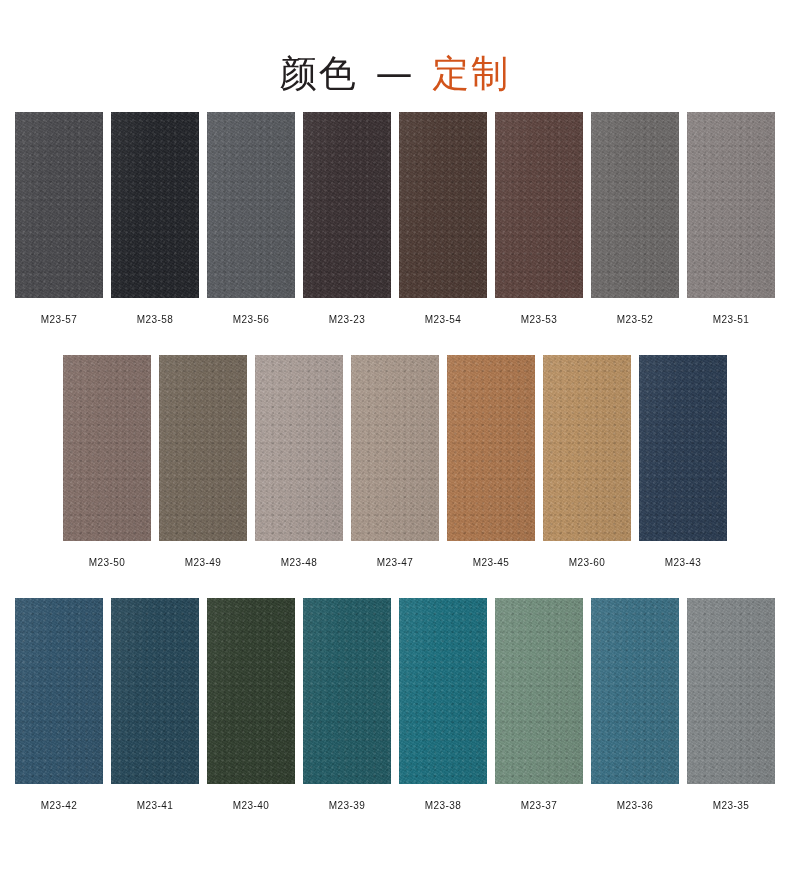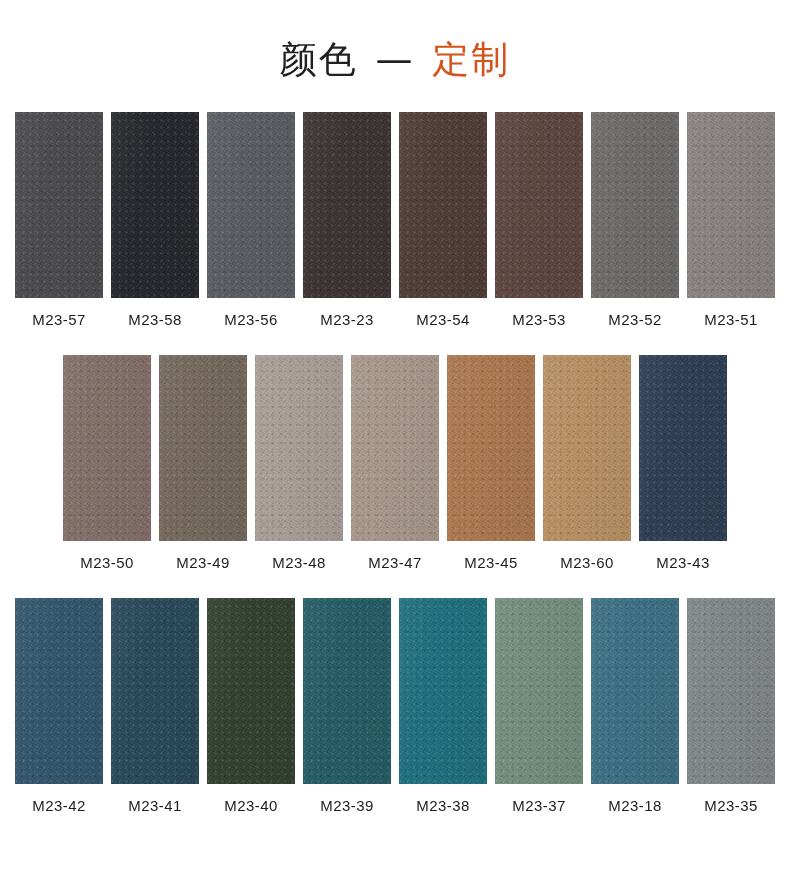--- a/index.html
+++ b/index.html
@@ -14,21 +14,21 @@
     width: 790px;
     height: 870px;
     background: #ffffff;
     overflow: hidden;
   }
 
   
   .title-wrap {
     width: 100%;
     text-align: center;
-    padding-top: 38px;
+    padding-top: 52px;
     height: 92px;
   }
   .title {
     display: inline-block;
     font-size: 37px;
     line-height: 44px;
     font-weight: 400;
     letter-spacing: 2px;
     white-space: nowrap;
     font-family: "DejaVu Sans", "Liberation Sans", sans-serif;
@@ -83,21 +83,21 @@
     position: absolute;
     inset: 0;
     background-image:
       repeating-linear-gradient(28deg, rgba(255,255,255,0.030) 0 1px, rgba(0,0,0,0.030) 1px 2.5px),
       repeating-linear-gradient(-55deg, rgba(255,255,255,0.022) 0 1px, rgba(0,0,0,0.026) 1px 3px),
       linear-gradient(100deg, rgba(255,255,255,0.055) 0%, rgba(255,255,255,0.0) 38%, rgba(0,0,0,0.055) 100%);
     pointer-events: none;
   }
   .label {
     margin-top: 13px;
-    font-size: 15px;
+    font-size: 10px;
     line-height: 18px;
     color: #1d1d1d;
     letter-spacing: 0.4px;
     font-family: "Liberation Sans", sans-serif;
     white-space: nowrap;
   }
   .row-gap { height: 22px; }
 </style>
 </head>
 <body>
@@ -199,21 +199,21 @@
         <div class="cell">
           <div class="swatch" style="background-color: rgb(29, 113, 128);"></div>
           <div class="label">M23-38</div>
         </div>
         <div class="cell">
           <div class="swatch" style="background-color: rgb(116, 145, 127);"></div>
           <div class="label">M23-37</div>
         </div>
         <div class="cell">
           <div class="swatch" style="background-color: rgb(59, 113, 134);"></div>
-          <div class="label">M23-18</div>
+          <div class="label">M23-36</div>
         </div>
         <div class="cell">
           <div class="swatch" style="background-color: rgb(131, 136, 138);"></div>
           <div class="label">M23-35</div>
         </div>
       </div>
     </div>
 
 </div>
 

